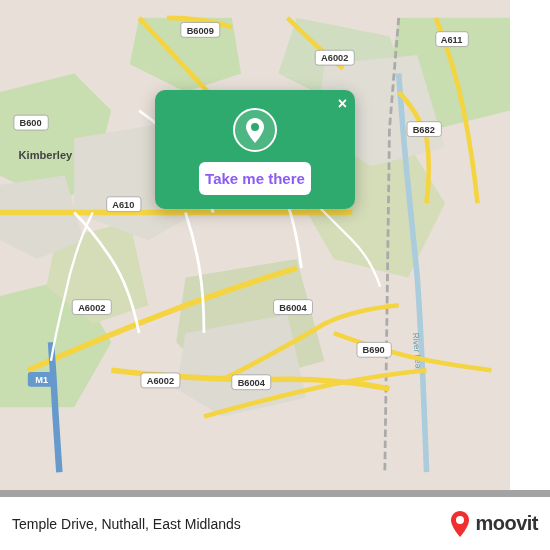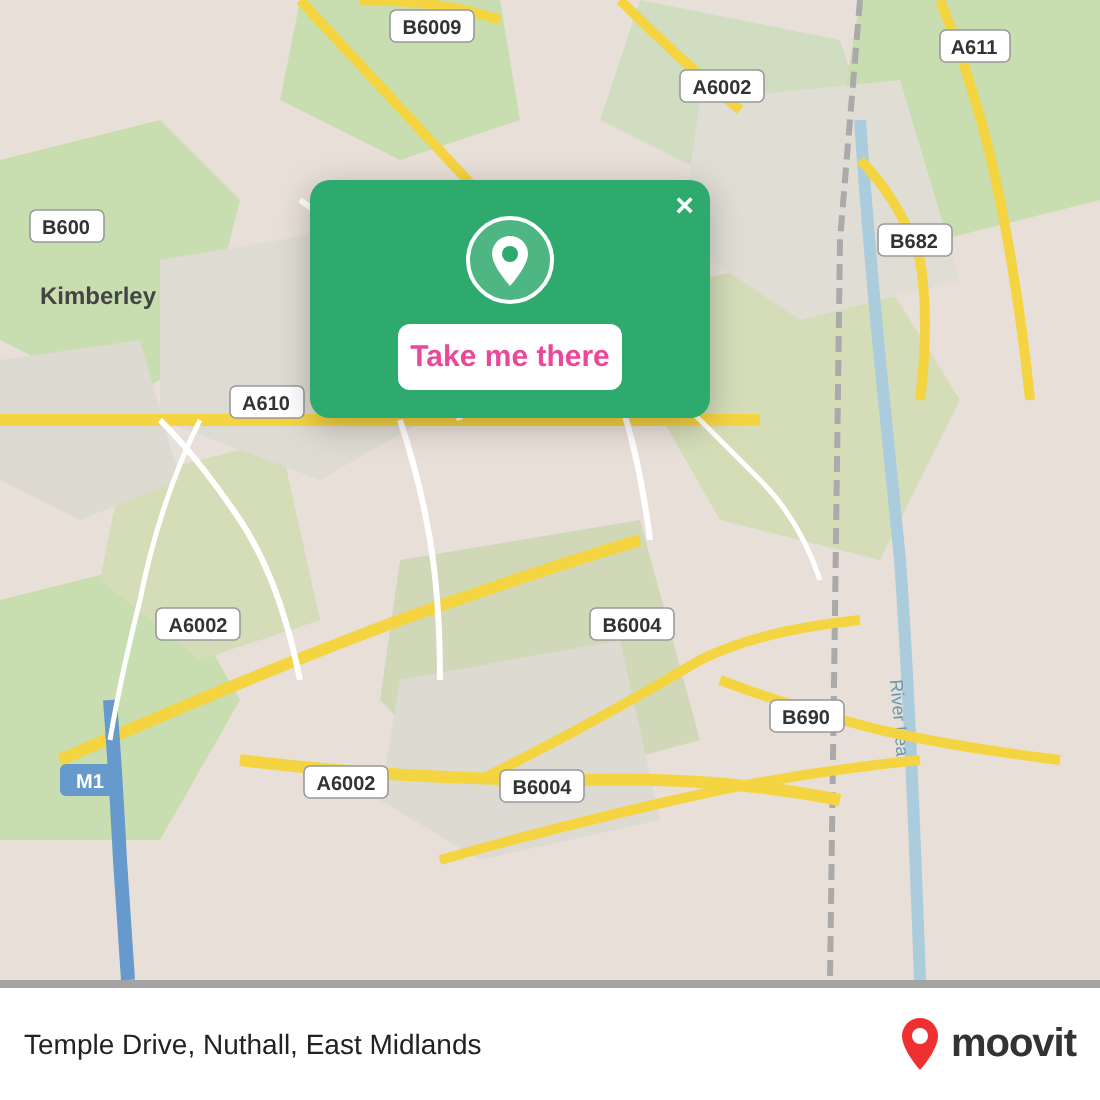--- a/index.html
+++ b/index.html
@@ -6,21 +6,21 @@
 
     body {
       width: 550px;
       height: 550px;
       overflow: hidden;
       font-family: Arial, sans-serif;
       position: relative;
     }
 
     #map-container {
-      width: 550px;
+      width: 510px;
       height: 490px;
       position: relative;
       background-color: #e8e0d8;
       overflow: hidden;
     }
 
     
     #map-svg {
       position: absolute;
       top: 0; left: 0;
@@ -44,21 +44,21 @@
     }
 
     #popup-card .pin-icon {
       width: 44px;
       height: 44px;
       margin-bottom: 10px;
     }
 
     #popup-card .take-me-btn {
       background: white;
-      color: #ec4899;
+      color: #8b5cf6;
       border: none;
       border-radius: 6px;
       padding: 8px 6px;
       font-size: 15px;
       font-weight: 600;
       cursor: pointer;
       white-space: nowrap;
     }
 
     
@@ -74,21 +74,21 @@
     }
 
     
     #bottom-bar {
       width: 550px;
       height: 60px;
       background: white;
       display: flex;
       align-items: center;
       padding: 0 12px;
-      border-top: 4px solid #a3a3a3;
+      border-top: 7px solid #a3a3a3;
     }
 
     #moovit-logo {
       margin-left: auto;
       display: flex;
       align-items: center;
       gap: 4px;
     }
 
     #moovit-logo .moovit-pin {

